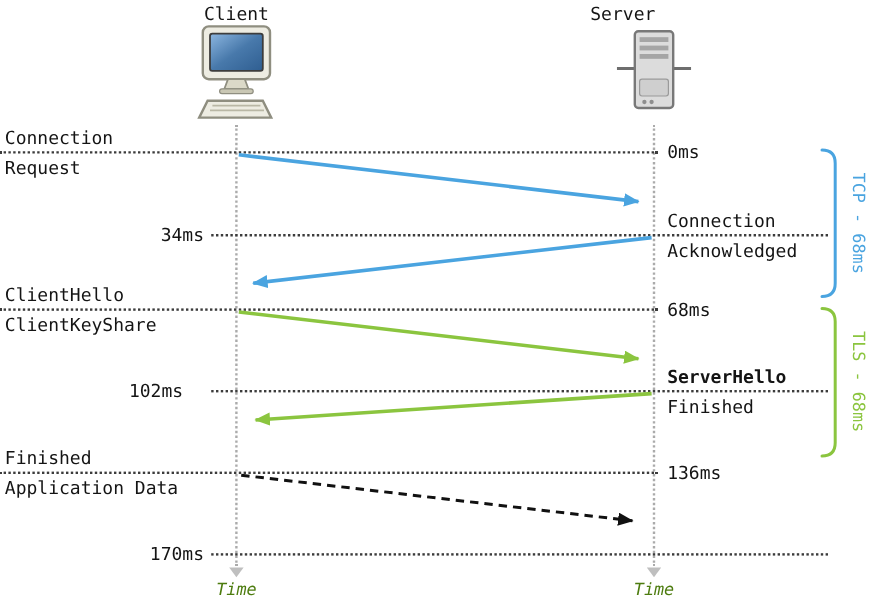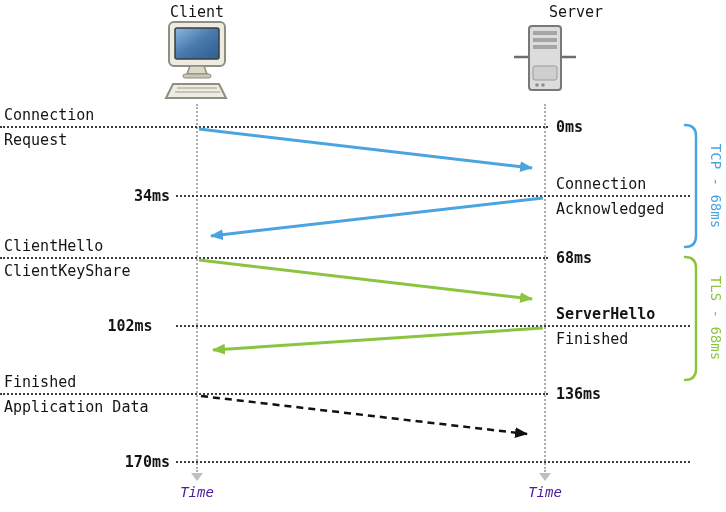--- a/index.html
+++ b/index.html
@@ -5,38 +5,38 @@
   html, body { margin:0; padding:0; background:#ffffff; }
   .canvas {
     position:relative; width:726px; height:512px; background:#ffffff;
     font-family:"DejaVu Sans Mono","Liberation Mono",monospace;
     color:#141414; overflow:hidden;
   }
   .actor-label { position:absolute; top:3px; transform:translateX(-50%); font-size:15px; }
   .icon { position:absolute; }
   .lifeline { position:absolute; width:0; border-left:2px dotted #ababab; }
   .gridline { position:absolute; height:0; border-top:2px dotted #3c3c3c; }
-  .ts { position:absolute; font-size:15px; height:18px; line-height:18px; white-space:nowrap;font-weight:bold; }
+  .ts { position:absolute; font-size:15px; height:18px; line-height:18px; white-space:nowrap; }
   .ts-left { width:80px; text-align:right; }
   .ann { position:absolute; font-size:15px; line-height:18px; white-space:nowrap; }
   .tri {
     position:absolute; width:0; height:0;
     border-left:6px solid transparent; border-right:6px solid transparent;
     border-top:8px solid #bfbfbf;
   }
-  .time-label { position:absolute; transform:translateX(-50%); font-style:italic; font-size:14px; color:#4c1d95; }
+  .time-label { position:absolute; transform:translateX(-50%); font-style:italic; font-size:14px; color:#4d7c0f; }
   .overlay { position:absolute; left:0; top:0; pointer-events:none; }
 </style>
 </head>
 <body>
 
 <div class="canvas">
 
   <div class="actor-label" style="left:197px;">Client</div>
-  <div class="actor-label" style="left:576px;">Server</div>
+  <div class="actor-label" style="left:519px;">Server</div>
 
   <svg class="icon" style="left:156px; top:20px;" width="82" height="84" viewBox="0 0 82 84">
     <defs>
       <linearGradient id="scrGrad" x1="0" y1="0" x2="1" y2="1">
         <stop offset="0" stop-color="#8cb6e0"></stop>
         <stop offset="0.5" stop-color="#4879ab"></stop>
         <stop offset="1" stop-color="#2f5e91"></stop>
       </linearGradient>
     </defs>
     <rect x="13" y="2" width="56" height="44" rx="5" fill="#edece2" stroke="#8f8e80" stroke-width="2"></rect>

